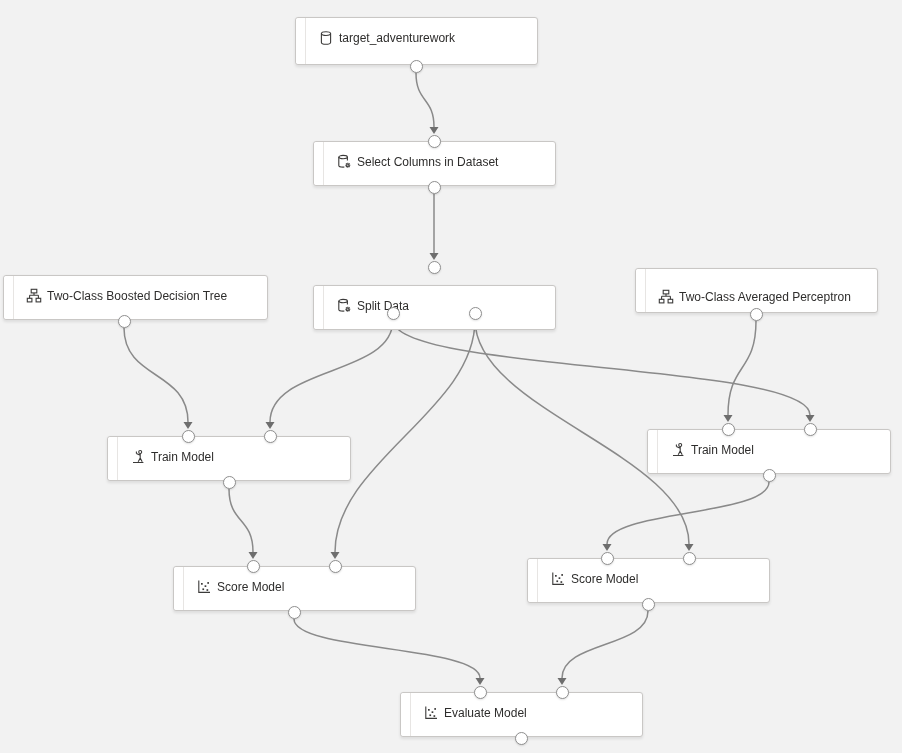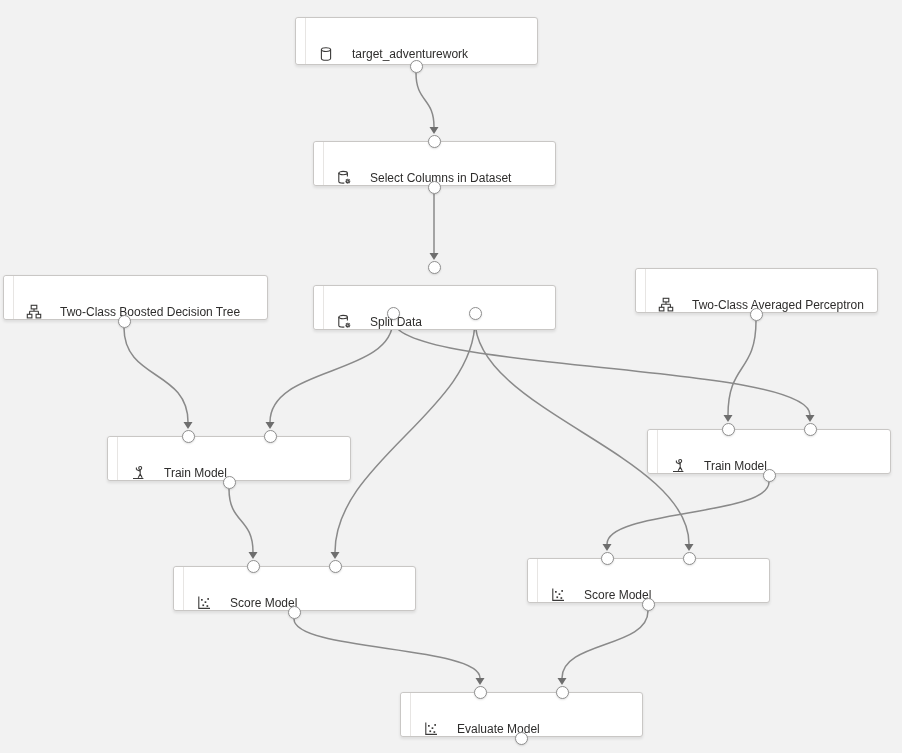--- a/index.html
+++ b/index.html
@@ -1,21 +1,21 @@
 <!DOCTYPE html>
 <html><head>
 <meta charset="utf-8">
 <style>
   html,body{margin:0;padding:0;}
   body{background:#f2f2f2;font-family:"Liberation Sans",sans-serif;}
   #canvas{position:relative;background:#f2f2f2;overflow:hidden;}
   #edge-layer{position:absolute;left:0;top:0;}
   .node{position:absolute;background:#fff;border:1px solid #c9c7c5;border-radius:3px;
         box-shadow:0 1.5px 3px rgba(0,0,0,.09);box-sizing:border-box;
-        display:flex;align-items:flex-start;padding:28px 10px 0 22px;gap:18px;cursor:pointer;}
+        display:flex;align-items:flex-start;padding:12px 10px 0 22px;gap:5px;cursor:pointer;}
   .spine{position:absolute;left:0;top:0;bottom:0;width:9px;border-right:1px solid #e7e5e3;
          border-radius:3px 0 0 3px;background:#fff;}
   .icon{flex:0 0 auto;width:16px;height:16px;line-height:0;margin-top:0;}
   .icon svg{stroke:#3b3a39;stroke-width:1.1;fill:none;}
   .label{font-size:12px;color:#2e2d2c;white-space:nowrap;line-height:16px;}
   .port{position:absolute;width:13px;height:13px;border-radius:50%;background:#fff;
         border:1.4px solid #8f8f8f;box-sizing:border-box;box-shadow:0 1px 2px rgba(0,0,0,.12);cursor:crosshair;}
   .edge{stroke:#8a8a8a;stroke-width:1.5;fill:none;}
   .arrow{fill:#6e6e6e;stroke:none;}
 </style>
@@ -156,21 +156,21 @@
             <rect x="11.3" y="3.1" width="1.7" height="1.7"></rect>
             <rect x="6.4" y="9.4" width="1.7" height="1.7"></rect>
             <rect x="10.5" y="10.2" width="1.7" height="1.7"></rect>
           </g>
         </svg></span>
       <span class="label">Score Model</span>
     </div>
     <div class="port" style="left: 600.5px; top: 551.5px;"></div>
     <div class="port" style="left: 682.5px; top: 551.5px;"></div>
     <div class="port" style="left: 641.5px; top: 597.5px;"></div>
-    <div class="node" style="left: 400px; top: 692px; width: 243px; height: 45px; align-items: center;">
+    <div class="node" style="left: 400px; top: 692px; width: 243px; height: 45px;">
       <div class="spine"></div>
       <span class="icon"><svg width="16" height="16" viewBox="0 0 16 16">
           <path d="M2.8 1.6 V13.4 H14"></path>
           <g fill="#3b3a39" stroke="none">
             <rect x="5" y="4" width="1.7" height="1.7"></rect>
             <rect x="8.6" y="6.3" width="1.7" height="1.7"></rect>
             <rect x="11.3" y="3.1" width="1.7" height="1.7"></rect>
             <rect x="6.4" y="9.4" width="1.7" height="1.7"></rect>
             <rect x="10.5" y="10.2" width="1.7" height="1.7"></rect>
           </g>

